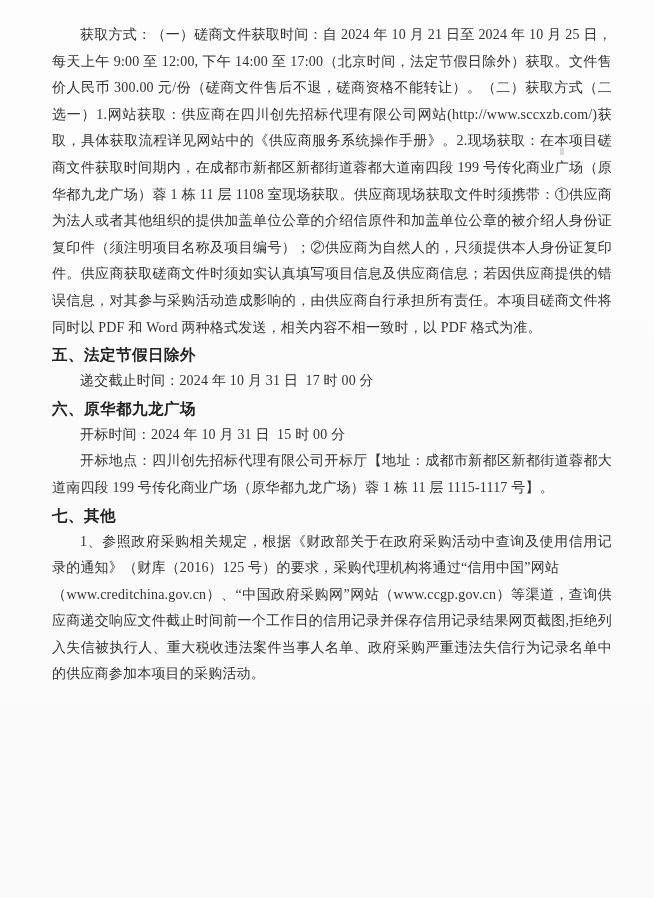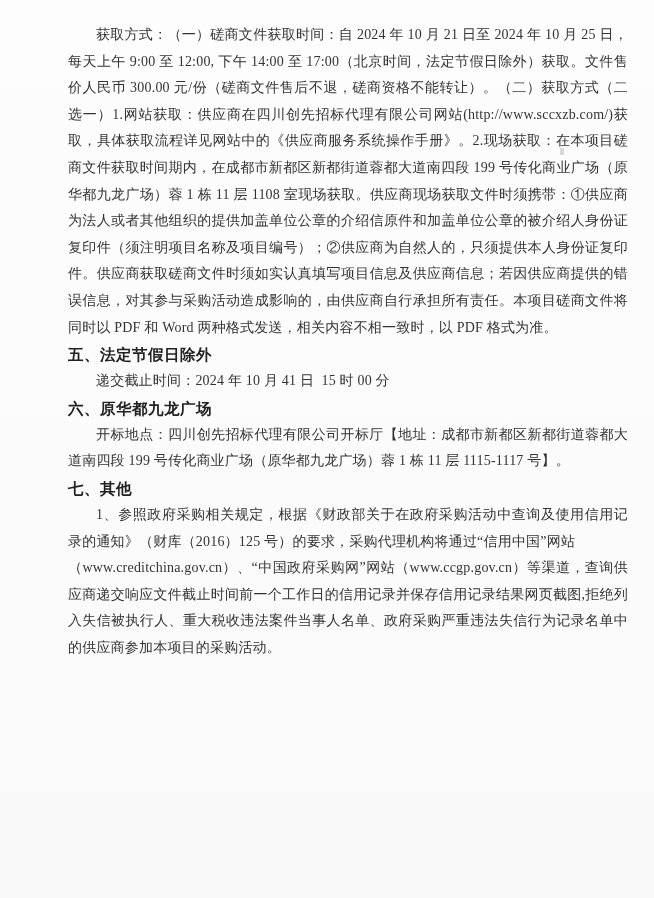--- a/index.html
+++ b/index.html
@@ -17,21 +17,21 @@
   }
   
   .page {
     position: absolute;
     inset: 0;
     background: linear-gradient(180deg, #fdfdfd 0%, #fbfbfb 60%, #f9f9f9 100%);
   }
   .content {
     position: absolute;
     top: 22px;
-    left: 68px;
+    left: 52px;
     width: 560px;
   }
   .para {
     margin: 0;
     font-size: 14px;
     line-height: 26.6px;
     text-align: justify;
     white-space: pre-wrap;
     color: #333333;
     letter-spacing: 0.2px;
@@ -63,25 +63,26 @@
 <body>
 
 <div class="page">
   <div class="speck"></div>
   <div class="content">
 
     <p class="para indent">获取方式：（一）磋商文件获取时间：自 2024 年 10 月 21 日至 2024 年 10 月 25 日，每天上午 9:00 至 12:00, 下午 14:00 至 17:00（北京时间，法定节假日除外）获取。文件售价人民币 300.00 元/份（磋商文件售后不退，磋商资格不能转让）。（二）获取方式（二选一）1.网站获取：供应商在四川创先招标代理有限公司网站(http://www.sccxzb.com/)获取，具体获取流程详见网站中的《供应商服务系统操作手册》。2.现场获取：在本项目磋商文件获取时间期内，在成都市新都区新都街道蓉都大道南四段 199 号传化商业广场（原华都九龙广场）蓉 1 栋 11 层 1108 室现场获取。供应商现场获取文件时须携带：①供应商为法人或者其他组织的提供加盖单位公章的介绍信原件和加盖单位公章的被介绍人身份证复印件（须注明项目名称及项目编号）；②供应商为自然人的，只须提供本人身份证复印件。供应商获取磋商文件时须如实认真填写项目信息及供应商信息；若因供应商提供的错误信息，对其参与采购活动造成影响的，由供应商自行承担所有责任。本项目磋商文件将同时以 PDF 和 Word 两种格式发送，相关内容不相一致时，以 PDF 格式为准。</p>
 
     <h2 class="heading">五、法定节假日除外</h2>
 
-    <p class="para indent">递交截止时间：2024 年 10 月 41 日  15 时 00 分</p>
+    <p class="para indent">递交截止时间：2024 年 10 月 31 日  17 时 00 分</p>
 
 
     <h2 class="heading">六、原华都九龙广场</h2>
 
+    <p class="para indent">开标时间：2024 年 10 月 31 日  15 时 00 分</p>
 
     <p class="para indent">开标地点：四川创先招标代理有限公司开标厅【地址：成都市新都区新都街道蓉都大道南四段 199 号传化商业广场（原华都九龙广场）蓉 1 栋 11 层 1115-1117 号】。</p>
 
     <h2 class="heading">七、其他</h2>
 
     <p class="para indent">1、参照政府采购相关规定，根据《财政部关于在政府采购活动中查询及使用信用记录的通知》（财库（2016）125 号）的要求，采购代理机构将通过“信用中国”网站
 （www.creditchina.gov.cn）、“中国政府采购网”网站（www.ccgp.gov.cn）等渠道，查询供应商递交响应文件截止时间前一个工作日的信用记录并保存信用记录结果网页截图,拒绝列入失信被执行人、重大税收违法案件当事人名单、政府采购严重违法失信行为记录名单中的供应商参加本项目的采购活动。</p>
 
 
   </div>

